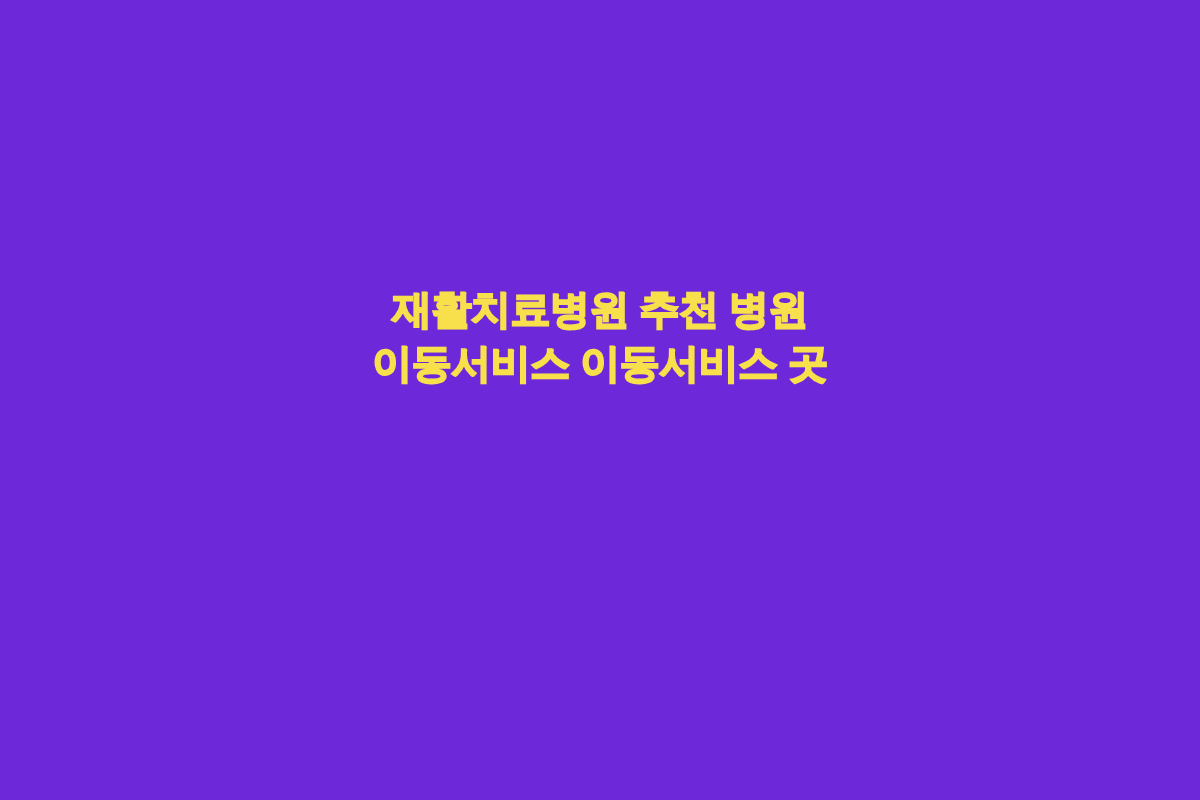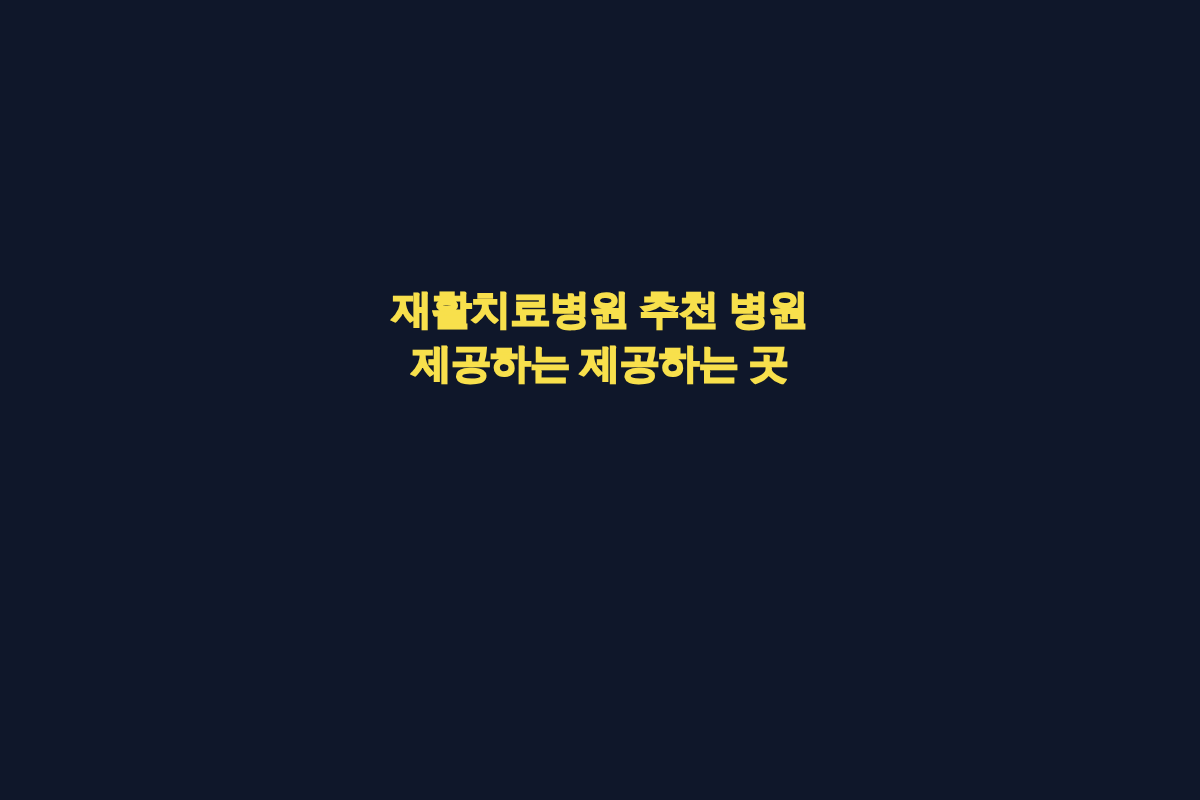--- a/index.html
+++ b/index.html
@@ -56,23 +56,23 @@
     text-align: center;
     
     paint-order: stroke fill;
     -webkit-text-stroke: 2px #F8E04C;
     text-rendering: optimizeLegibility;
   }
 </style>
 </head>
 <body>
 
-<div id="banner" style="background: #0f172a;">
+<div id="banner" style="background: #6d28d9;">
 
   <div id="headline">
 
     <span class="headline-line" style="color: rgb(248, 224, 76); -webkit-text-stroke: 2px rgb(248, 224, 76); font-size: 40px;">재활치료병원 추천 병원</span>
 
-    <span class="headline-line" style="color: rgb(248, 224, 76); -webkit-text-stroke: 2px rgb(248, 224, 76); font-size: 40px;">제공하는 제공하는 곳</span>
+    <span class="headline-line" style="color: rgb(248, 224, 76); -webkit-text-stroke: 2px rgb(248, 224, 76); font-size: 40px;">이동서비스 이동서비스 곳</span>
 
   </div>
 
 </div>
 
 </body></html>

